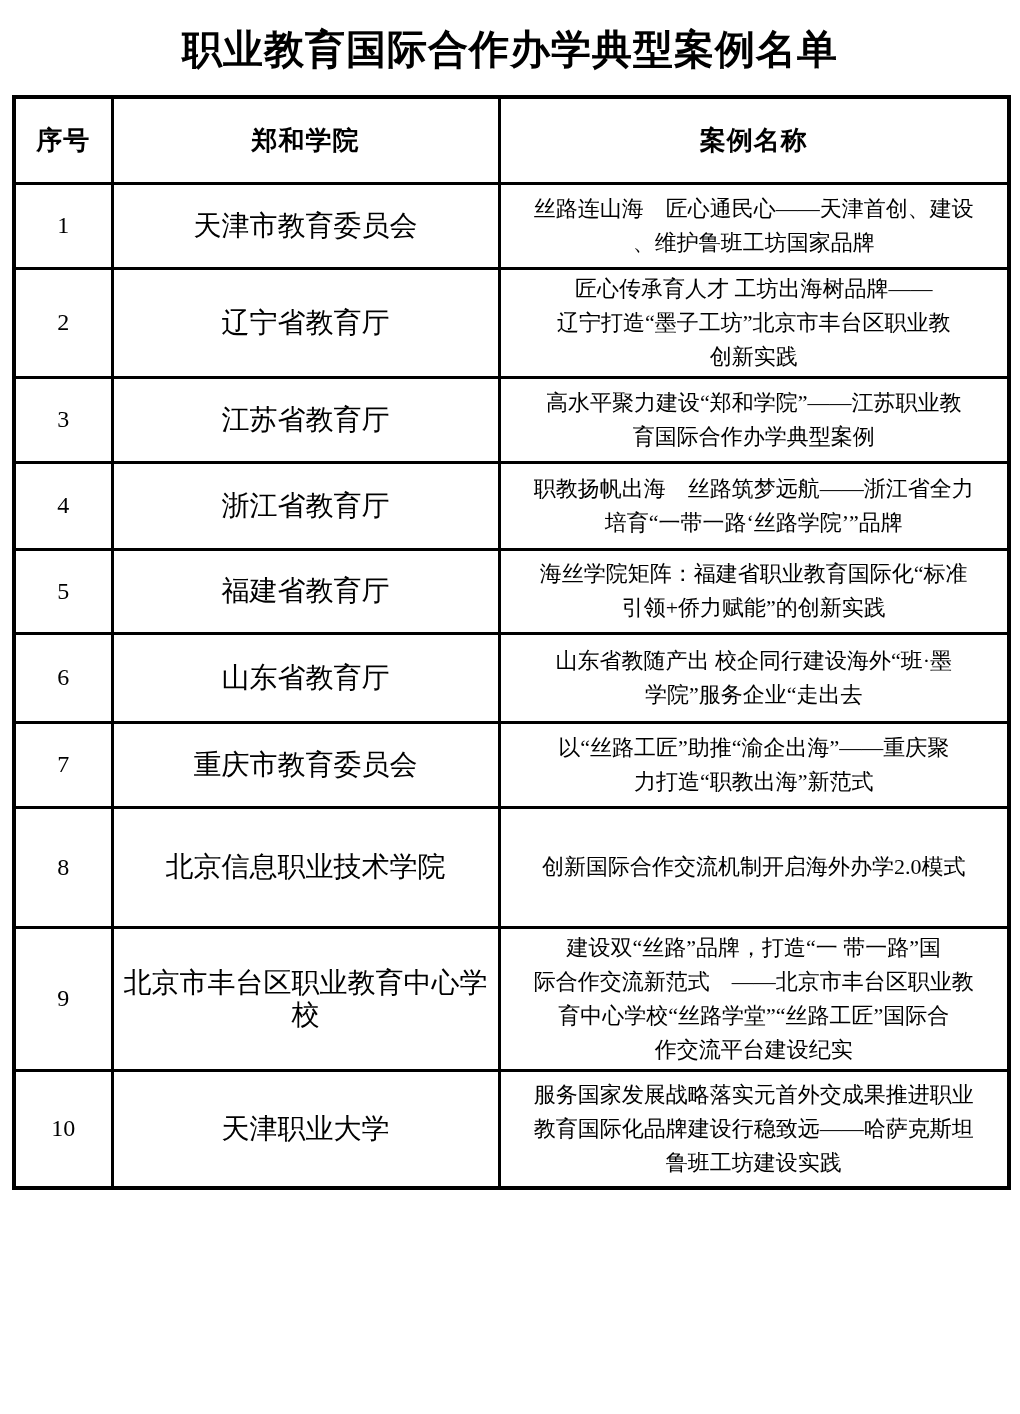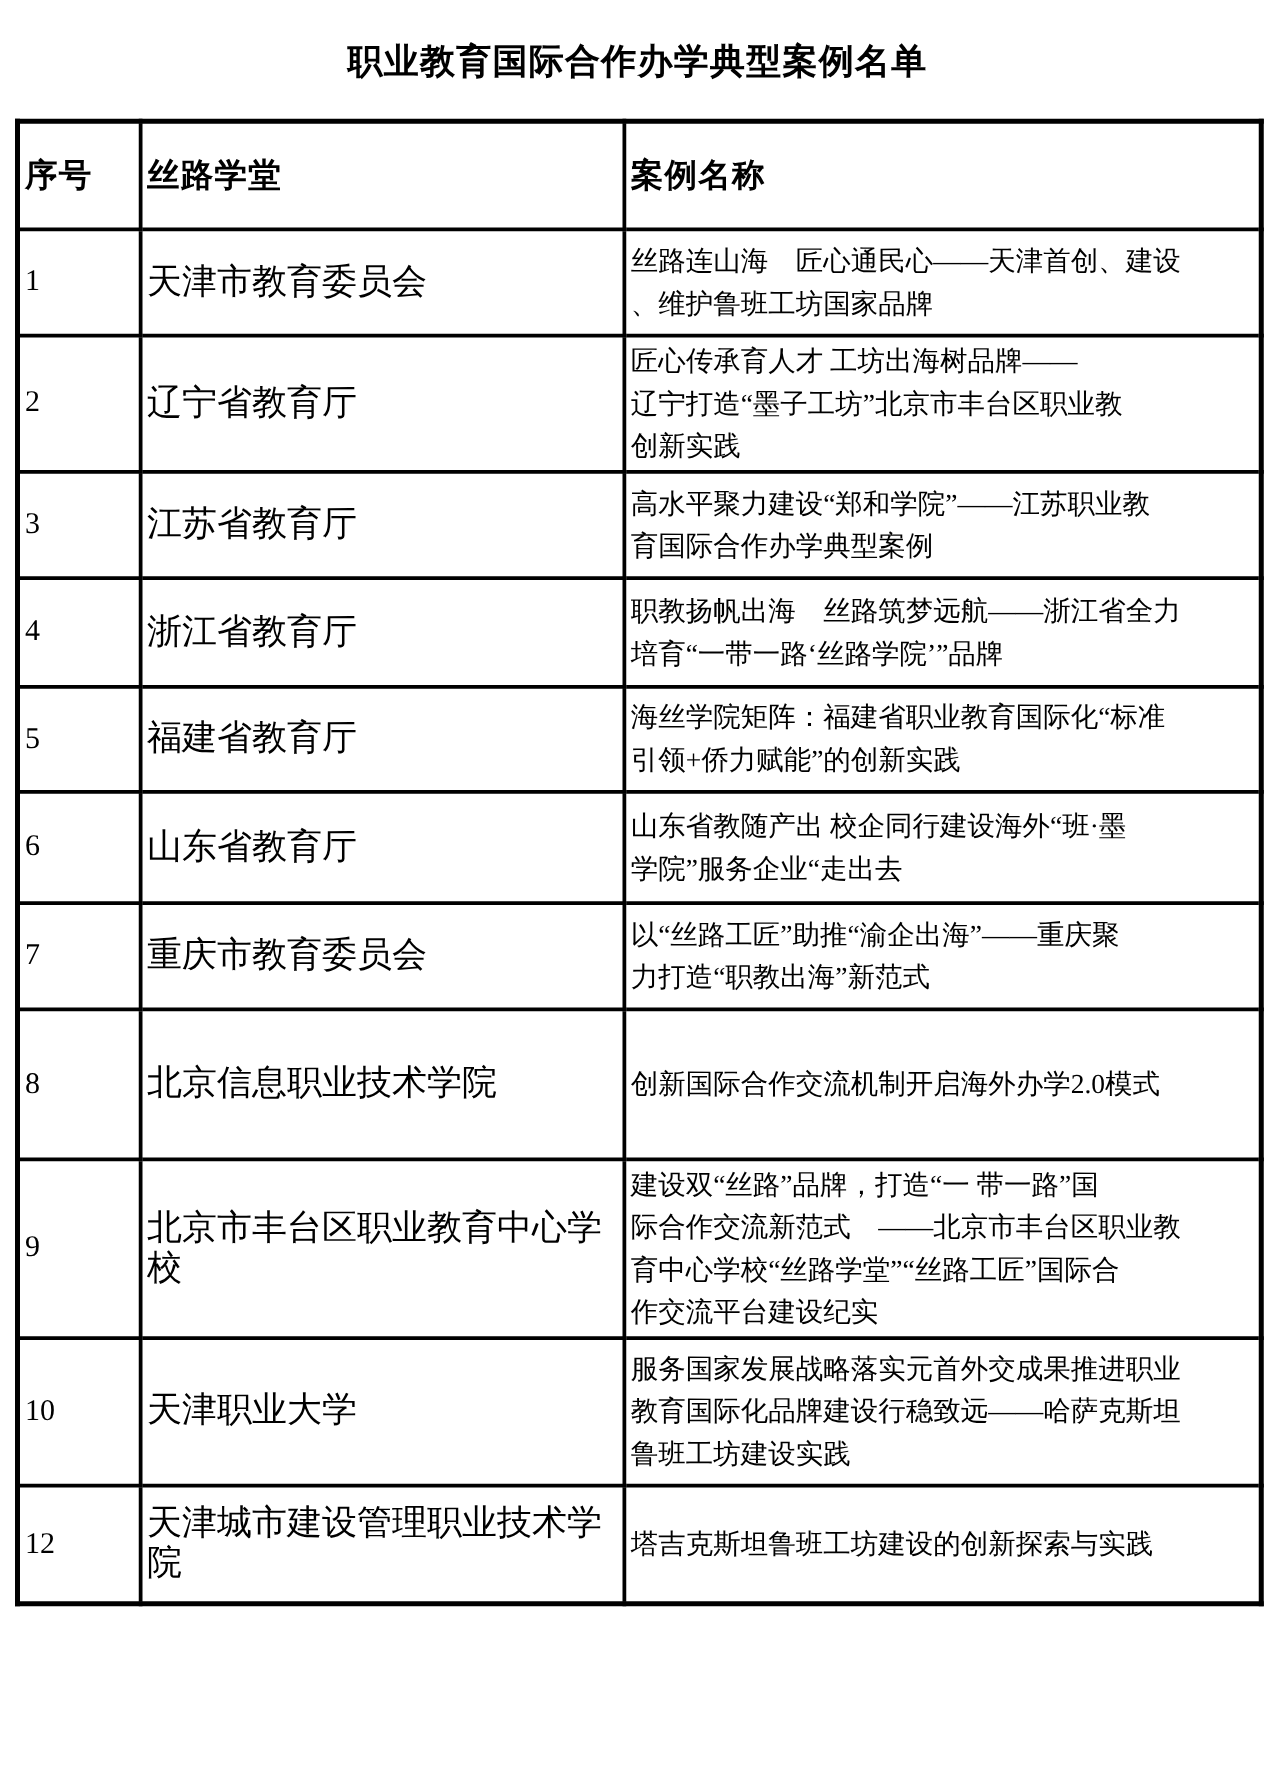--- a/index.html
+++ b/index.html
@@ -11,36 +11,36 @@
     width: 1020px;
     height: 1414px;
     position: relative;
     font-family: "Liberation Serif", "DejaVu Serif", serif;
     color: #000000;
     overflow: hidden;
   }
   .doc-title {
     margin: 26px 0 0 0;
     text-align: center;
-    font-size: 28px;
+    font-size: 40px;
     line-height: 48px;
     font-weight: bold;
     letter-spacing: 1px;
   }
   table.cases {
     border-collapse: collapse;
     table-layout: fixed;
     width: 995px;
     margin: 21px 0 0 12px;
     border: 4px solid #000000;
   }
   table.cases th,
   table.cases td {
     border: 3px solid #000000;
-    text-align: left;
+    text-align: center;
     vertical-align: middle;
     overflow: hidden;
     padding: 2px 4px;
   }
   th.hdr {
     font-size: 26px;
     font-weight: bold;
     letter-spacing: 1px;
   }
   td.num {
@@ -64,21 +64,21 @@
 
 <table class="cases">
   <colgroup>
     <col style="width:98px">
     <col style="width:387px">
     <col style="width:510px">
   </colgroup>
   <thead>
     <tr style="height:86px">
       <th class="hdr">序号</th>
-      <th class="hdr">丝路学堂</th>
+      <th class="hdr">郑和学院</th>
       <th class="hdr">案例名称</th>
     </tr>
   </thead>
   <tbody>
     <tr style="height:85px">
       <td class="num">1</td>
       <td class="org">天津市教育委员会</td>
       <td class="case">丝路连山海　匠心通民心——天津首创、建设
 、维护鲁班工坊国家品牌</td>
     </tr>
@@ -132,19 +132,14 @@
 育中心学校“丝路学堂”“丝路工匠”国际合
 作交流平台建设纪实</td>
     </tr>
     <tr style="height:118px">
       <td class="num">10</td>
       <td class="org">天津职业大学</td>
       <td class="case">服务国家发展战略落实元首外交成果推进职业
 教育国际化品牌建设行稳致远——哈萨克斯坦
 鲁班工坊建设实践</td>
     </tr>
-    <tr style="height:95px">
-      <td class="num">12</td>
-      <td class="org">天津城市建设管理职业技术学院</td>
-      <td class="case">塔吉克斯坦鲁班工坊建设的创新探索与实践</td>
-    </tr>
   </tbody>
 </table>
 
 </body></html>

